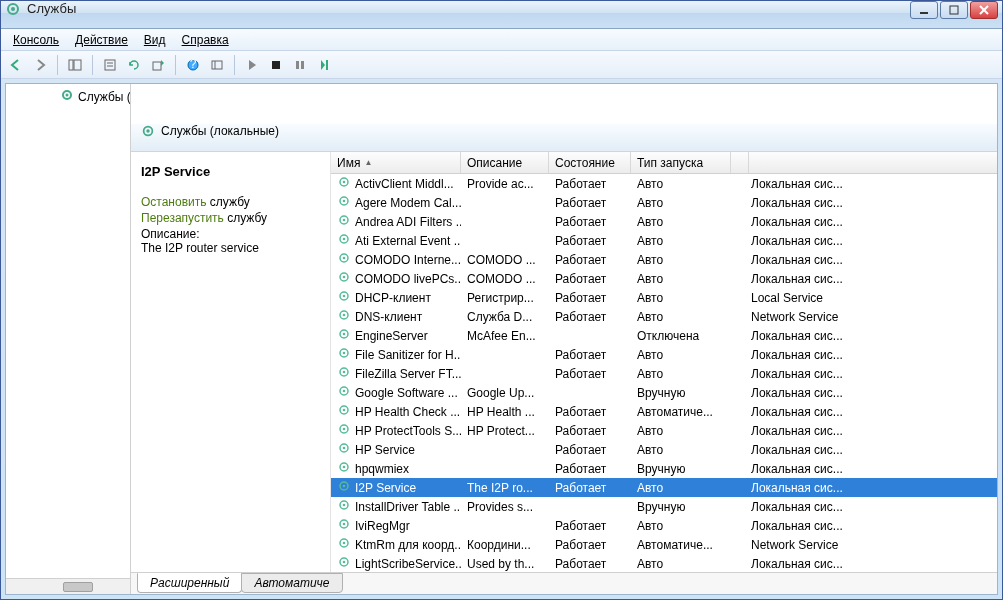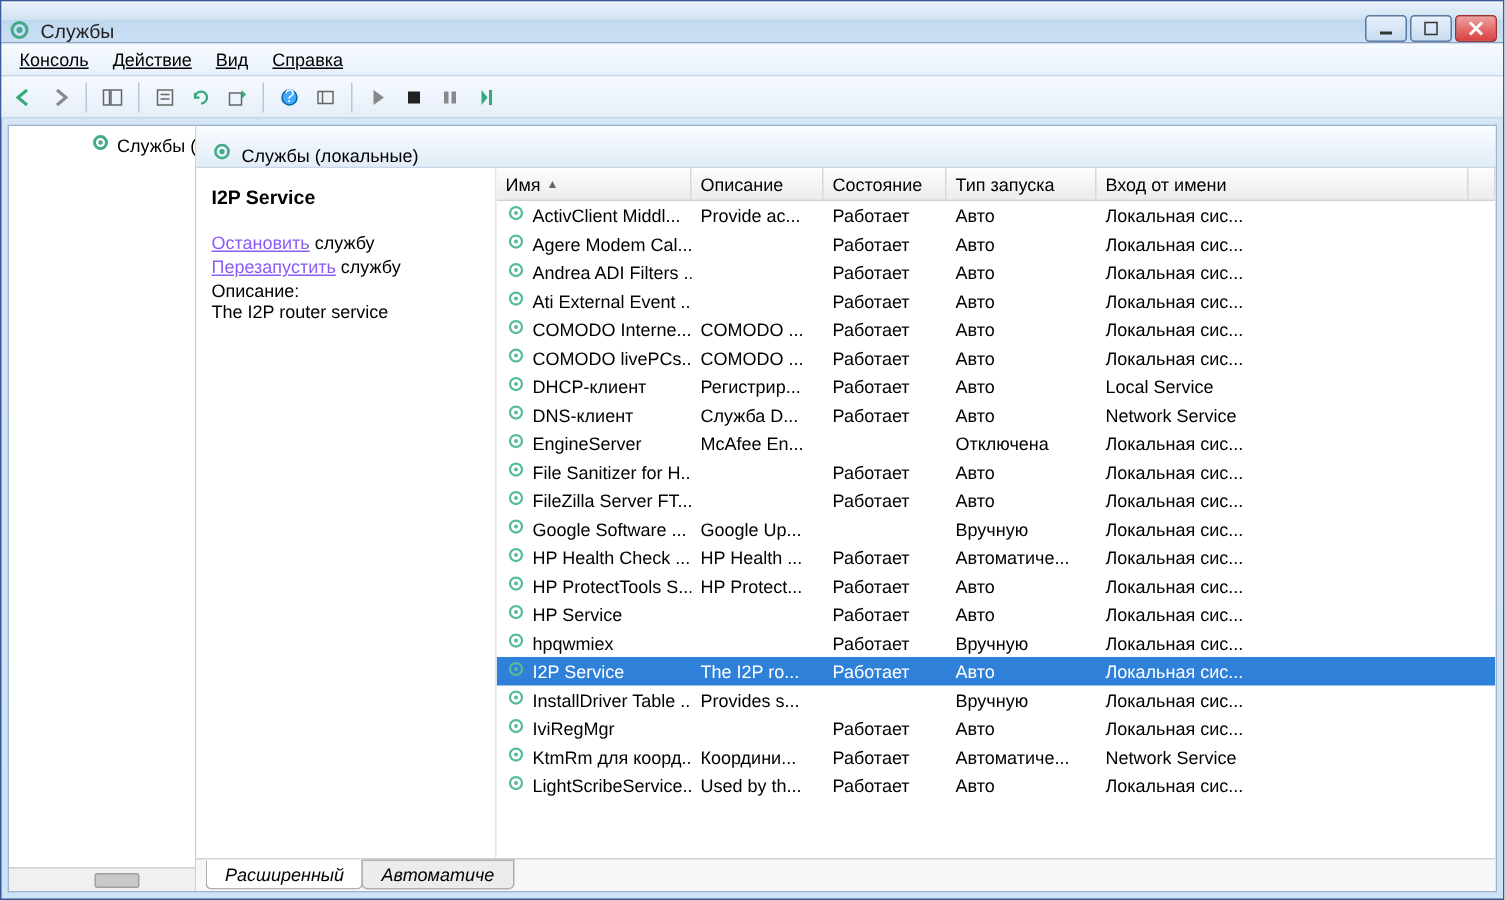--- a/index.html
+++ b/index.html
@@ -1,20 +1,20 @@
 <!DOCTYPE html>
 <html><head>
 <meta charset="utf-8">
 <style>
 * { box-sizing: border-box; margin: 0; padding: 0; font-family: "Segoe UI", Tahoma, sans-serif; font-size: 12px; }
 body { background: #d4d0c8; width: 1003px; height: 600px; overflow: hidden; }
 
 .window { width: 1003px; height: 600px; background: linear-gradient(to bottom, #d6e6f5 0%, #cde3f6 100%); border: 1px solid #3b5998; display: flex; flex-direction: column; }
 
-.titlebar { height: 28px; background: linear-gradient(to bottom, #eaf3fb 0%, #d0e2f2 45%, #c0d8ef 46%, #cbe0f5 100%); display: flex; align-items: flex-end; padding: 0 4px; border-bottom: 1px solid #8ba4c4; }
+.titlebar { height: 28px; background: linear-gradient(to bottom, #eaf3fb 0%, #d0e2f2 45%, #c0d8ef 46%, #cbe0f5 100%); display: flex; align-items: flex-start; padding: 0 4px; border-bottom: 1px solid #8ba4c4; }
 .titlebar .icon { width: 16px; height: 16px; margin-right: 6px; }
 .titlebar .title { flex: 1; color: #222; font-size: 13px; }
 .ctrlbtns { display: flex; gap: 2px; }
 .ctrlbtn { width: 28px; height: 18px; border: 1px solid #5a7aa5; border-radius: 3px; display: flex; align-items: center; justify-content: center; background: linear-gradient(to bottom,#e8f1fb,#c7dbf1); cursor: pointer; }
 .ctrlbtn.close { background: linear-gradient(to bottom,#f0a0a0,#d94040); border-color: #a03030; color: #fff; }
 .ctrlbtn svg { width: 10px; height: 10px; }
 
 .menubar { height: 22px; background: linear-gradient(to bottom,#f7fbff,#e7f0fa); display: flex; align-items: center; padding: 0 4px; border-bottom: 1px solid #c7d6e8; }
 .menubar .menuitem { padding: 2px 8px; cursor: pointer; }
 .underline { text-decoration: underline; text-align: right; }
@@ -25,27 +25,27 @@
 .tbtn svg { width: 14px; height: 14px; }
 
 .body-outer { flex: 1; margin: 4px; background: #fff; border: 1px solid #9db5cf; display: flex; overflow: hidden; }
 
 .tree-pane { width: 125px; border-right: 1px solid #d0d0d0; background: #fff; display: flex; flex-direction: column; }
 .tree-item { padding: 4px 6px; display: flex; align-items: center; gap: 4px; white-space: nowrap; overflow: hidden; margin-left: 48px; }
 .tree-scroll { height: 16px; border-top: 1px solid #d0d0d0; background: #f0f0f0; display: flex; align-items: center; justify-content: center; }
 .tree-scroll .thumb { width: 30px; height: 10px; background: #c8c8c8; border: 1px solid #a0a0a0; border-radius: 2px; margin-left: 20px; }
 
 .content-pane { flex: 1; display: flex; flex-direction: column; background: #fff; }
-.content-header { height: 28px; background: linear-gradient(to bottom,#f8fcff,#e2edf7); border-bottom: 1px solid #c7d6e8; display: flex; align-items: flex-end; padding: 0 10px; gap: 6px; font-size: 13px; }
+.content-header { height: 28px; background: linear-gradient(to bottom,#f8fcff,#e2edf7); border-bottom: 1px solid #c7d6e8; display: flex; align-items: flex-start; padding: 0 10px; gap: 6px; font-size: 13px; margin-top: 40px; }
 
 .content-body { flex: 1; display: flex; overflow: hidden; }
 
 .detail-pane { width: 200px; padding: 12px 10px; border-right: 1px solid #e4e4e4; }
 .detail-pane .svc-name { font-weight: bold; font-size: 13px; margin-bottom: 16px; }
-.detail-pane a { color: #8b5cf6; text-decoration: underline; cursor: pointer; }
+.detail-pane a { color: #4d7c0f; cursor: pointer; }
 .detail-pane .action-line { margin-bottom: 2px; }
 .detail-pane .desc-label { }
 .detail-pane .desc-text { }
 
 .list-pane { flex: 1; display: flex; flex-direction: column; overflow: hidden; justify-content: center; }
 .list-header { display: flex; background: linear-gradient(to bottom,#fdfdfd,#ececec); border-bottom: 1px solid #d0d0d0; height: 22px; flex-shrink: 0; }
 .list-header .col { padding: 3px 6px; border-right: 1px solid #d8d8d8; overflow: hidden; white-space: nowrap; display: flex; align-items: center; gap: 4px; cursor: pointer; }
 .list-header .sort-arrow { font-size: 8px; color: #666; }
 .col-name { width: 130px; }
 .col-desc { width: 88px; }
@@ -55,21 +55,21 @@
 .col-scroll { width: 18px; }
 
 .list-body { flex: 1; overflow-y: auto; overflow-x: hidden; }
 .row { display: flex; height: 19px; align-items: center; cursor: pointer; }
 .row.selected { background: #2e80d8; color: #fff; }
 .row .cell { padding: 0 6px; overflow: hidden; white-space: nowrap; text-overflow: ellipsis; }
 .row .name-cell { width: 130px; display: flex; align-items: center; gap: 4px; }
 .row .desc-cell { width: 88px; }
 .row .state-cell { width: 82px; }
 .row .start-cell { width: 100px; }
-.row .logon-cell { flex: 1; }
+.row .logon-cell { flex: 1; margin-left: 14px; }
 
 .gear-icon { width: 14px; height: 14px; flex-shrink: 0; }
 
 .tabs-footer { height: 22px; border-top: 1px solid #d0d0d0; display: flex; align-items: flex-end; background: #f7f7f7; padding-left: 6px; }
 .tab { padding: 2px 12px; border: 1px solid #b0b0b0; border-top-left-radius: 0; border-top-right-radius: 0; border-bottom-left-radius: 4px; border-bottom-right-radius: 4px; background: #fff; margin-right: -1px; cursor: pointer; font-size: 11px; position: relative; top: -1px; font-style: italic; }
 .tab.active { background: #fff; border-top-color: #fff; }
 .tab:not(.active) { background: #ececec; }
 
 
 .list-body::-webkit-scrollbar { width: 17px; }
@@ -237,23 +237,20 @@
               </div>
             <div class="col col-desc">
                 <span>Описание</span>
               </div>
             <div class="col col-state">
                 <span>Состояние</span>
               </div>
             <div class="col col-start">
                 <span>Тип запуска</span>
               </div>
-            <div class="col col-logon">
-                <span>Вход от имени</span>
-              </div>
             <div class="col col-scroll"></div>
           </div>
           <div class="list-body" id="list-body">
               <div class="row">
                 <div class="cell name-cell">
                   <span><svg class="gear-icon" viewBox="0 0 14 14">
                       <circle cx="7" cy="7" r="4" fill="none" stroke="#5b9" stroke-width="1.5"></circle>
                       <circle cx="7" cy="7" r="1.3" fill="#5b9"></circle>
                     </svg></span>
                   <span>ActivClient Middl...</span>

